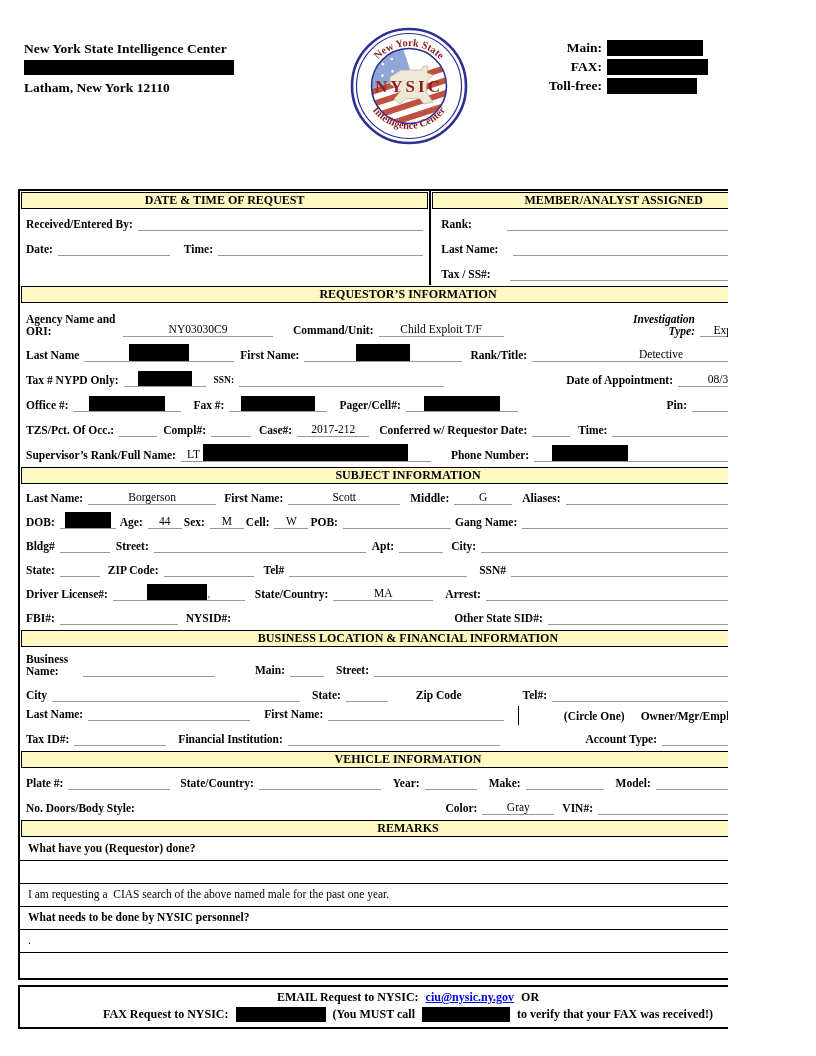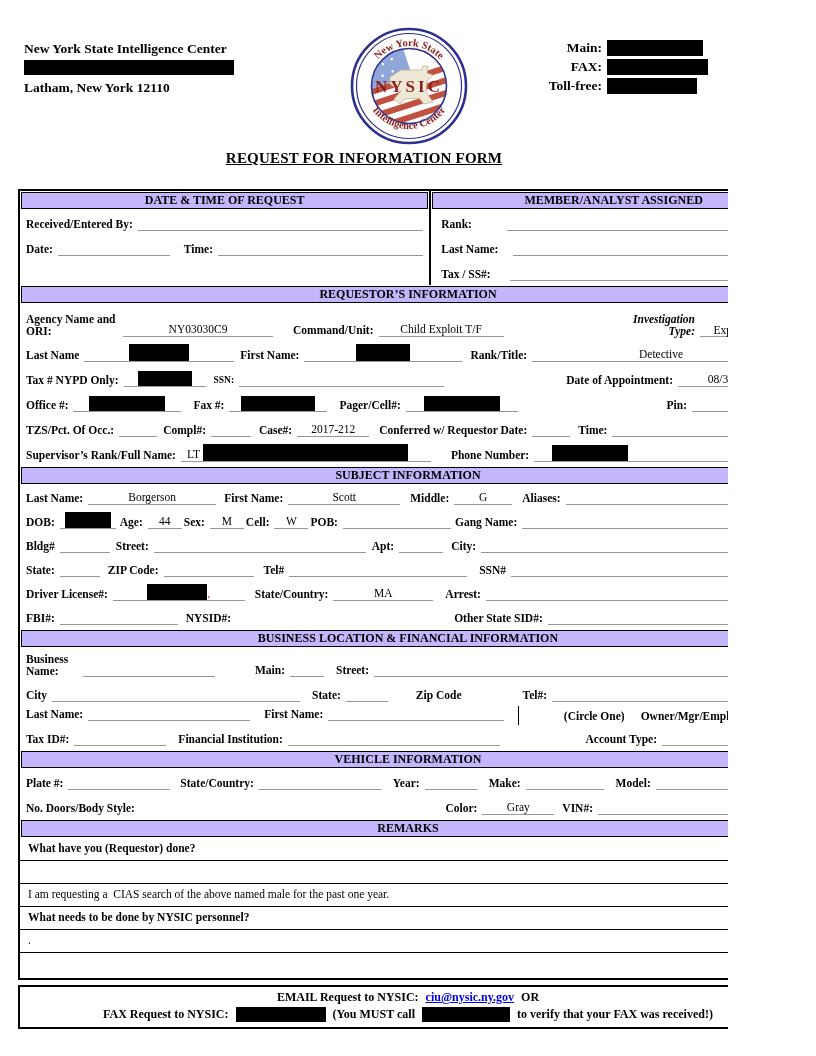--- a/index.html
+++ b/index.html
@@ -11,21 +11,21 @@
   .contact{position:absolute;right:20px;top:40px;display:grid;grid-template-columns:auto auto;
            column-gap:5px;row-gap:3px;align-items:center;font-weight:bold;font-size:13.5px;}
   .contact .clabel{text-align:right;line-height:16px;}
   .contact .bar{height:16px;background:#000;}
   .logo{position:absolute;left:349px;top:25px;}
   .title{position:absolute;left:0;right:0;top:150px;text-align:center;font-weight:bold;font-size:15px;}
   .title span{text-decoration:underline;letter-spacing:.2px;}
   
   .content{position:absolute;left:18px;top:189px;width:780px;box-sizing:border-box;}
   .formtable{border:2px solid #000;background:#fff;}
-  .sechead{background:#c4b5fd;border:1px solid #000;margin:1px;text-align:center;
+  .sechead{background:#fef9c3;border:1px solid #000;margin:1px;text-align:center;
            font-weight:bold;font-size:12px;line-height:15px;}
   .split{display:flex;}
   .split-l{width:53%;border-right:2px solid #000;box-sizing:border-box;}
   .split-r{width:47%;box-sizing:border-box;}
   .split-r .frow{padding-left:10px;}
   .frow{display:flex;align-items:flex-end;padding:2px 6px 4px;min-height:25px;box-sizing:border-box;}
   .subjrow{min-height:24px;}
   .lbl{font-weight:bold;font-size:11.5px;line-height:13px;white-space:nowrap;padding-right:5px;}
   .lblw{font-weight:bold;font-size:11.5px;line-height:12px;padding-right:5px;}
   .ctr{text-align:right;font-style:italic;}
@@ -108,23 +108,20 @@
 
   <div class="contact">
     <span class="clabel">Main:</span>
     <span class="bar" style="width:96px"></span>
     <span class="clabel">FAX:</span>
     <span class="bar" style="width:101px"></span>
     <span class="clabel">Toll-free:</span>
     <span class="bar" style="width:90px"></span>
   </div>
 
-  <div class="title">
-    <span>REQUEST FOR INFORMATION FORM</span>
-  </div>
 
   <div class="content">
     <div class="formtable">
 
       <div class="split">
         <div class="split-l">
           <div class="sechead">DATE &amp; TIME OF REQUEST</div>
           <div class="frow">
             <span class="lbl">Received/Entered By:</span>
             <span class="fill fx"></span>

